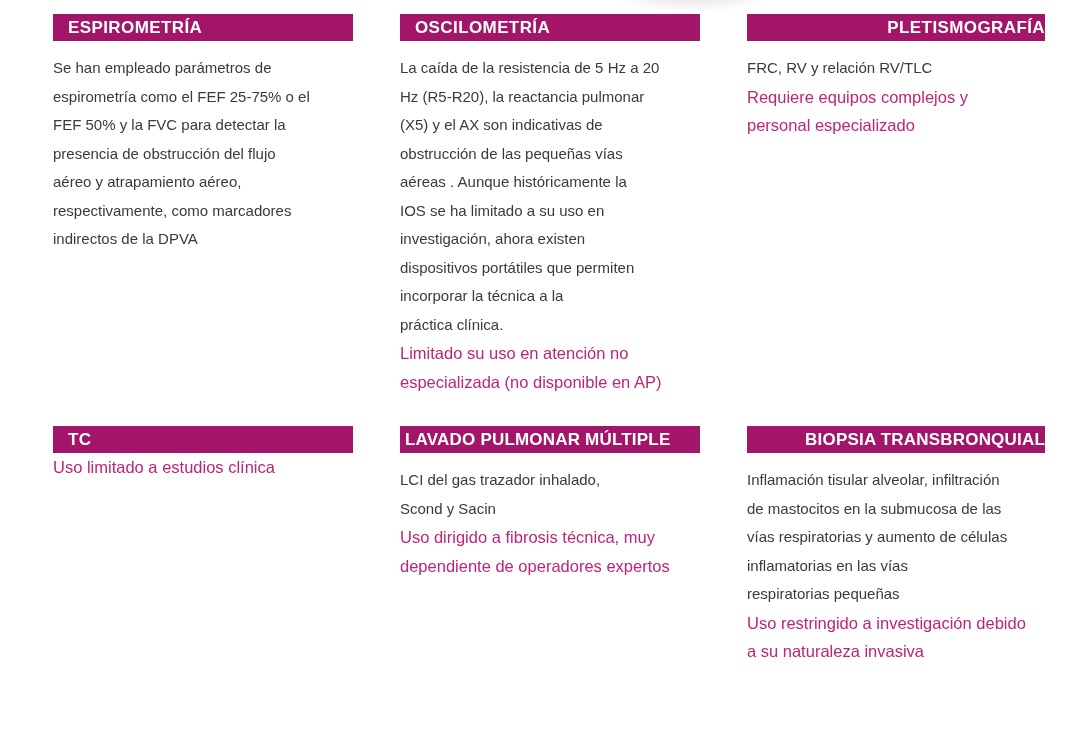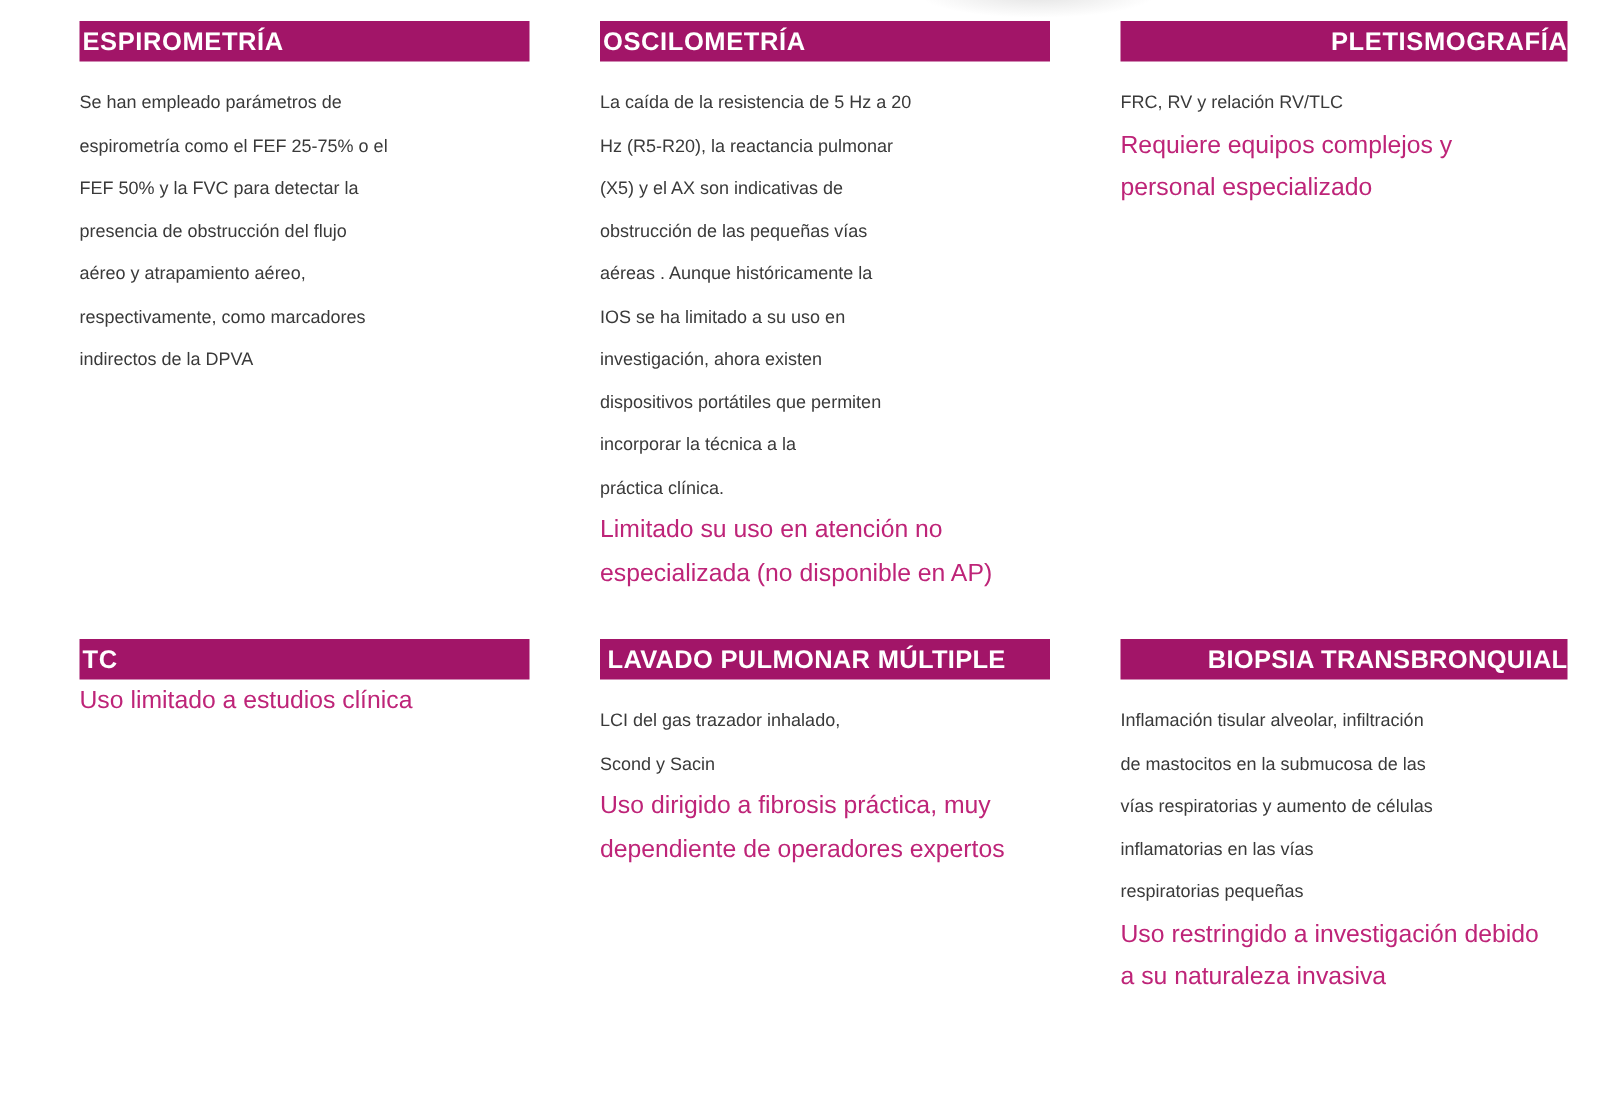--- a/index.html
+++ b/index.html
@@ -33,34 +33,34 @@
   .panel.col-3 { left: 747px; }
   .panel.row-1 { top: 14px; }
   .panel.row-2 { top: 426px; }
   .panel-header {
     width: 300px;
     height: 27px;
     background: var(--header-bg, #a21568);
     color: var(--header-text, #ffffff);
     display: flex;
     align-items: center;
-    padding-left: 2px;
+    padding-left: 15px;
   }
   .panel.col-3 .panel-header { width: 298px; justify-content: flex-end; }
   .panel.tight .panel-header { padding-left: 5px; }
   .panel-title {
     font-size: 17px;
     font-weight: bold;
     letter-spacing: 0.4px;
     white-space: nowrap;
   }
   .panel.tight .panel-title { letter-spacing: 0.2px; }
   .panel-body {
     margin-top: 13px;
-    font-size: 12px;
+    font-size: 15px;
     line-height: 28.5px;
     color: var(--body-text, #3a3a3a);
     white-space: pre-line;
   }
   .panel-note {
     font-size: 16.5px;
     line-height: 28.5px;
     color: var(--note-text, #be2478);
     white-space: pre-line;
   }
@@ -118,21 +118,21 @@
     </div>
     <p class="panel-note">Uso limitado a estudios clínica</p>
   </div>
 
   <div class="panel row-2 col-2 tight">
     <div class="panel-header">
       <span class="panel-title">LAVADO PULMONAR MÚLTIPLE</span>
     </div>
     <p class="panel-body">LCI del gas trazador inhalado,
 Scond y Sacin</p>
-    <p class="panel-note">Uso dirigido a fibrosis práctica, muy
+    <p class="panel-note">Uso dirigido a fibrosis técnica, muy
 dependiente de operadores expertos</p>
   </div>
 
   <div class="panel row-2 col-3 tight">
     <div class="panel-header">
       <span class="panel-title">BIOPSIA TRANSBRONQUIAL</span>
     </div>
     <p class="panel-body">Inflamación tisular alveolar, infiltración
 de mastocitos en la submucosa de las
 vías respiratorias y aumento de células

